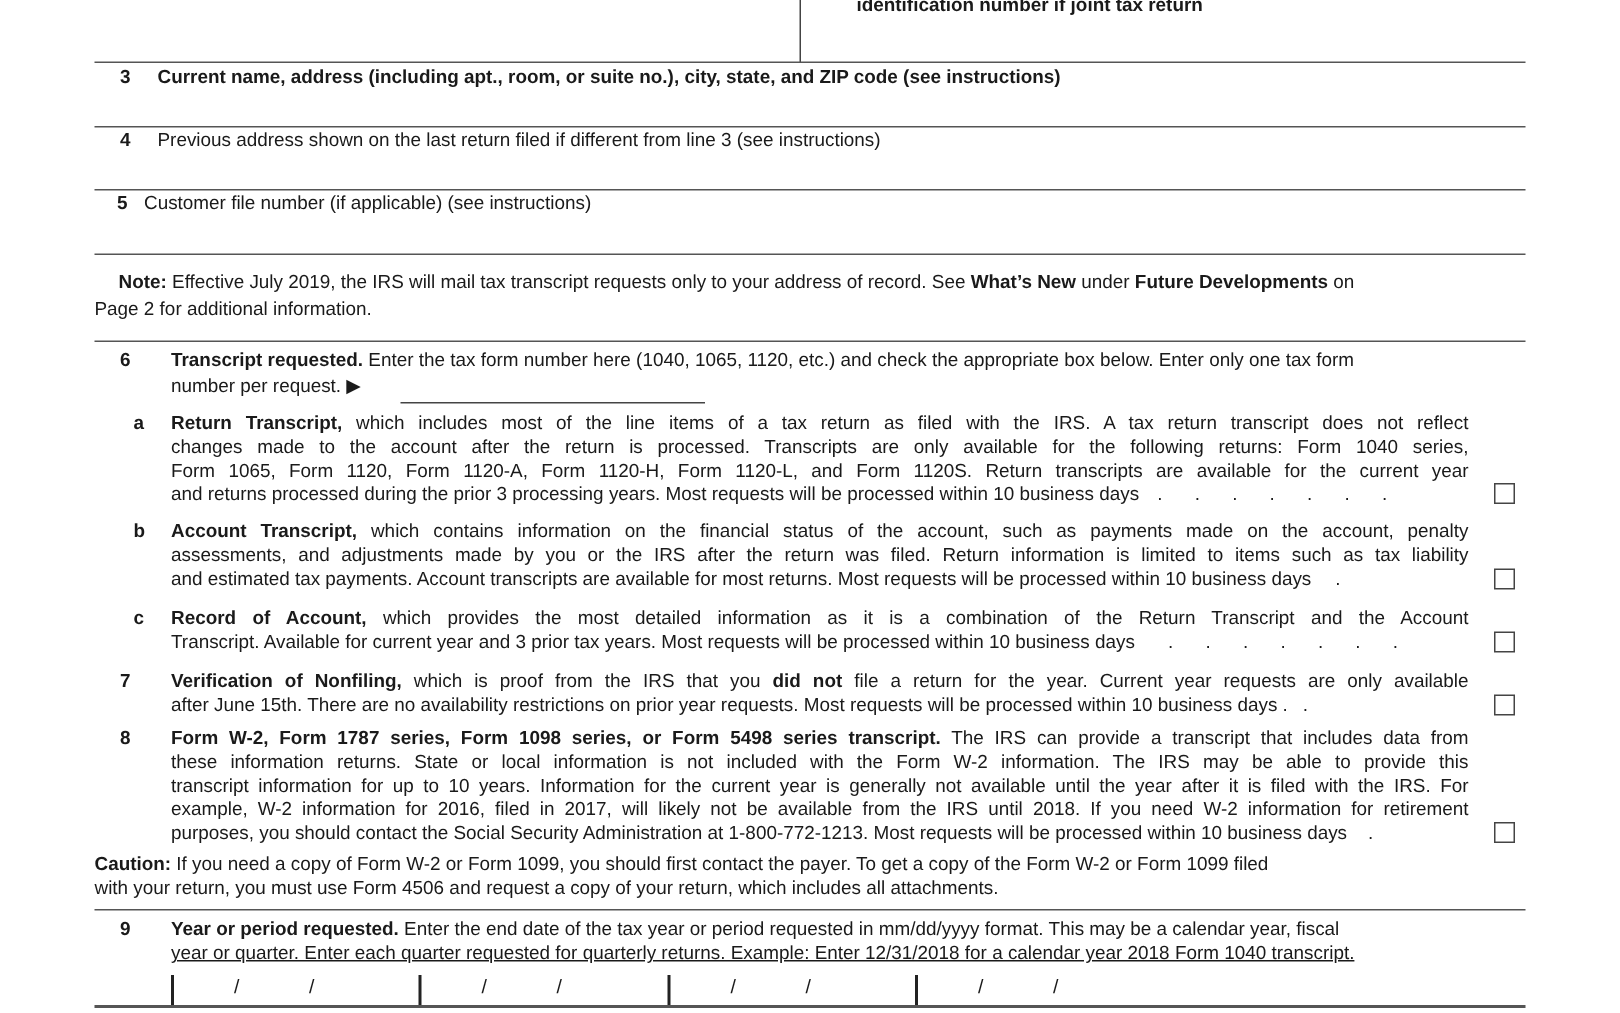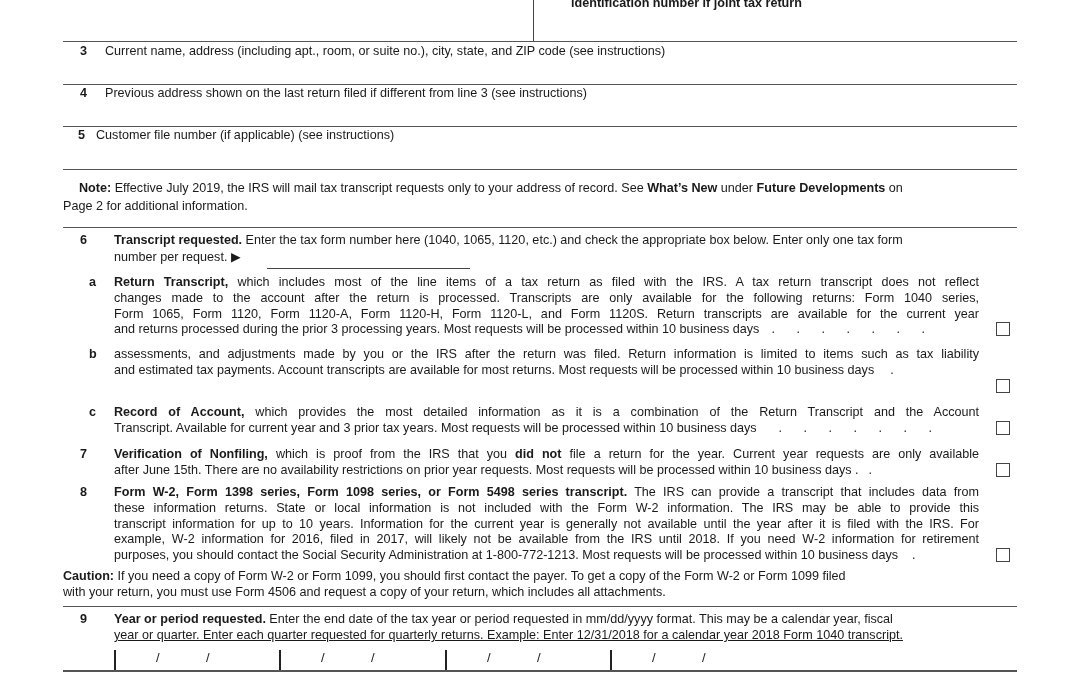--- a/index.html
+++ b/index.html
@@ -23,21 +23,21 @@
 </head>
 <body>
 
 <div class="vline" style="left:533px; top:0; height:42px;"></div>
 <div class="abs b" style="left:571px; top:-4px; font-size:12.6px;">identification number if joint tax return</div>
 <div class="abs" style="left:535px; top:12px; width:482px; height:29px;"></div>
 <div class="abs" style="left:63px; top:0; width:470px; height:41px;"></div>
 
 <div class="hline" style="top:41px;"></div>
 <div class="num" style="left:80px; top:44px;">3</div>
-<div class="abs" style="left:105px; top:44px;">Current name, address (including apt., room, or suite no.), city, state, and ZIP code (see instructions)</div>
+<div class="abs" style="left:105px; top:44px;font-weight:bold;">Current name, address (including apt., room, or suite no.), city, state, and ZIP code (see instructions)</div>
 <div class="abs" style="left:63px; top:60px; width:954px; height:23px;"></div>
 
 <div class="hline" style="top:84px;"></div>
 <div class="num" style="left:80px; top:86px;">4</div>
 <div class="abs" style="left:105px; top:86px;">Previous address shown on the last return filed if different from line 3 (see instructions)</div>
 <div class="abs" style="left:63px; top:102px; width:954px; height:23px;"></div>
 
 <div class="hline" style="top:126px;"></div>
 <div class="num" style="left:78px; top:128px;">5</div>
 <div class="abs" style="left:96px; top:128px;">Customer file number (if applicable) (see instructions)</div>
@@ -64,20 +64,21 @@
 <div class="para" style="top:275px;">
   <span class="ln"><span class="b">Return Transcript,</span><span> which includes most of the line items of a tax return as filed with the IRS. A tax return transcript does not reflect</span></span>
   <span class="ln">changes made to the account after the return is processed. Transcripts are only available for the following returns: Form 1040 series,</span>
   <span class="ln">Form 1065, Form 1120, Form 1120-A, Form 1120-H, Form 1120-L, and Form 1120S. Return transcripts are available for the current year</span>
   <span class="ln last"><span>and returns processed during the prior 3 processing years. Most requests will be processed within 10 business days</span><span class="leaders">. . . . . . .</span></span>
 </div>
 <div class="checkbox" style="top:322px;"></div>
 
 <div class="num" style="left:89px; top:347px;">b</div>
 <div class="para" style="top:347px;">
+  <span class="ln"><span class="b">Account Transcript,</span><span> which contains information on the financial status of the account, such as payments made on the account, penalty</span></span>
   <span class="ln">assessments, and adjustments made by you or the IRS after the return was filed. Return information is limited to items such as tax liability</span>
   <span class="ln last"><span>and estimated tax payments. Account transcripts are available for most returns. Most requests will be processed within 10 business days</span><span class="leaders" style="margin-left:16px;">.</span></span>
 </div>
 <div class="checkbox" style="top:379px;"></div>
 
 <div class="num" style="left:89px; top:405px;">c</div>
 <div class="para" style="top:405px;">
   <span class="ln"><span class="b">Record of Account,</span><span> which provides the most detailed information as it is a combination of the Return Transcript and the Account</span></span>
   <span class="ln last"><span>Transcript. Available for current year and 3 prior tax years. Most requests will be processed within 10 business days</span><span class="leaders" style="margin-left:22px;">. . . . . . .</span></span>
 </div>
@@ -85,21 +86,21 @@
 
 <div class="num" style="left:80px; top:447px;">7</div>
 <div class="para" style="top:447px;">
   <span class="ln"><span class="b">Verification of Nonfiling,</span><span> which is proof from the IRS that you </span><span class="b">did not</span><span> file a return for the year. Current year requests are only available</span></span>
   <span class="ln last"><span>after June 15th. There are no availability restrictions on prior year requests. Most requests will be processed within 10 business days .</span><span class="leaders" style="margin-left:10px;">.</span></span>
 </div>
 <div class="checkbox" style="top:463px;"></div>
 
 <div class="num" style="left:80px; top:485px;">8</div>
 <div class="para" style="top:485px;">
-  <span class="ln"><span class="b">Form W-2, Form 1398 series, Form 1098 series, or Form 5498 series transcript.</span><span> The IRS can provide a transcript that includes data from</span></span>
+  <span class="ln"><span class="b">Form W-2, Form 1787 series, Form 1098 series, or Form 5498 series transcript.</span><span> The IRS can provide a transcript that includes data from</span></span>
   <span class="ln">these information returns. State or local information is not included with the Form W-2 information. The IRS may be able to provide this</span>
   <span class="ln">transcript information for up to 10 years. Information for the current year is generally not available until the year after it is filed with the IRS. For</span>
   <span class="ln">example, W-2 information for 2016, filed in 2017, will likely not be available from the IRS until 2018. If you need W-2 information for retirement</span>
   <span class="ln last"><span>purposes, you should contact the Social Security Administration at 1-800-772-1213. Most requests will be processed within 10 business days</span><span class="leaders" style="margin-left:14px;">.</span></span>
 </div>
 <div class="checkbox" style="top:548px;"></div>
 
 <div class="abs" style="left:63px; top:569px; width:960px;">
   <div style="white-space:nowrap;">
     <span class="b">Caution:</span><span> If you need a copy of Form W-2 or Form 1099, you should first contact the payer. To get a copy of the Form W-2 or Form 1099 filed</span>

